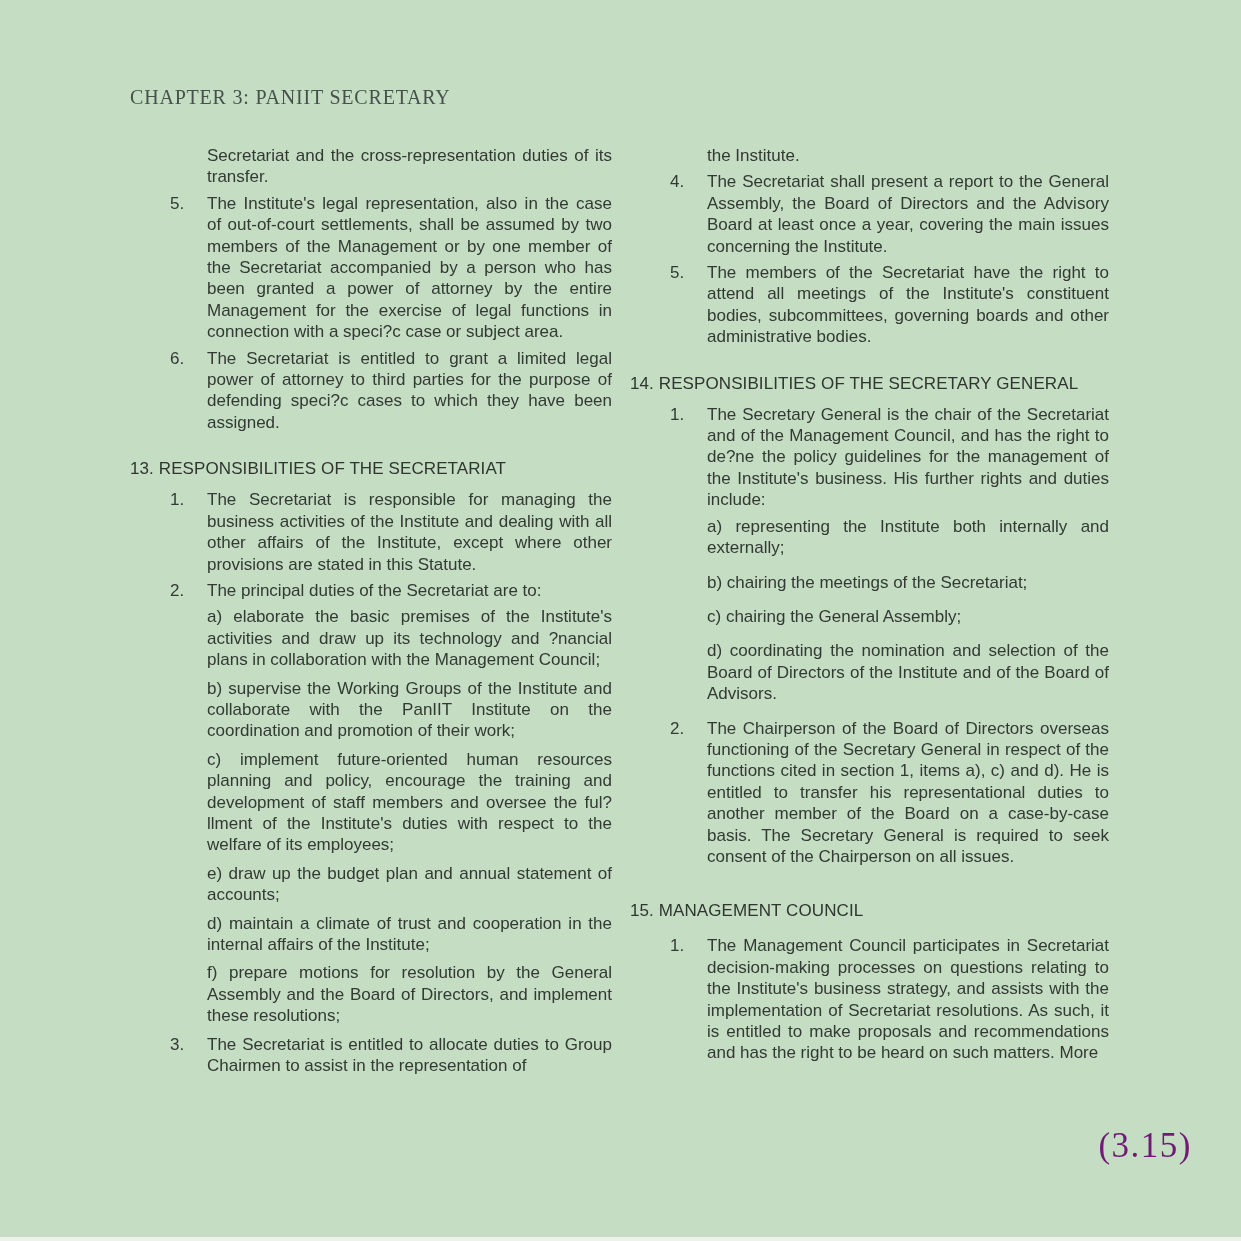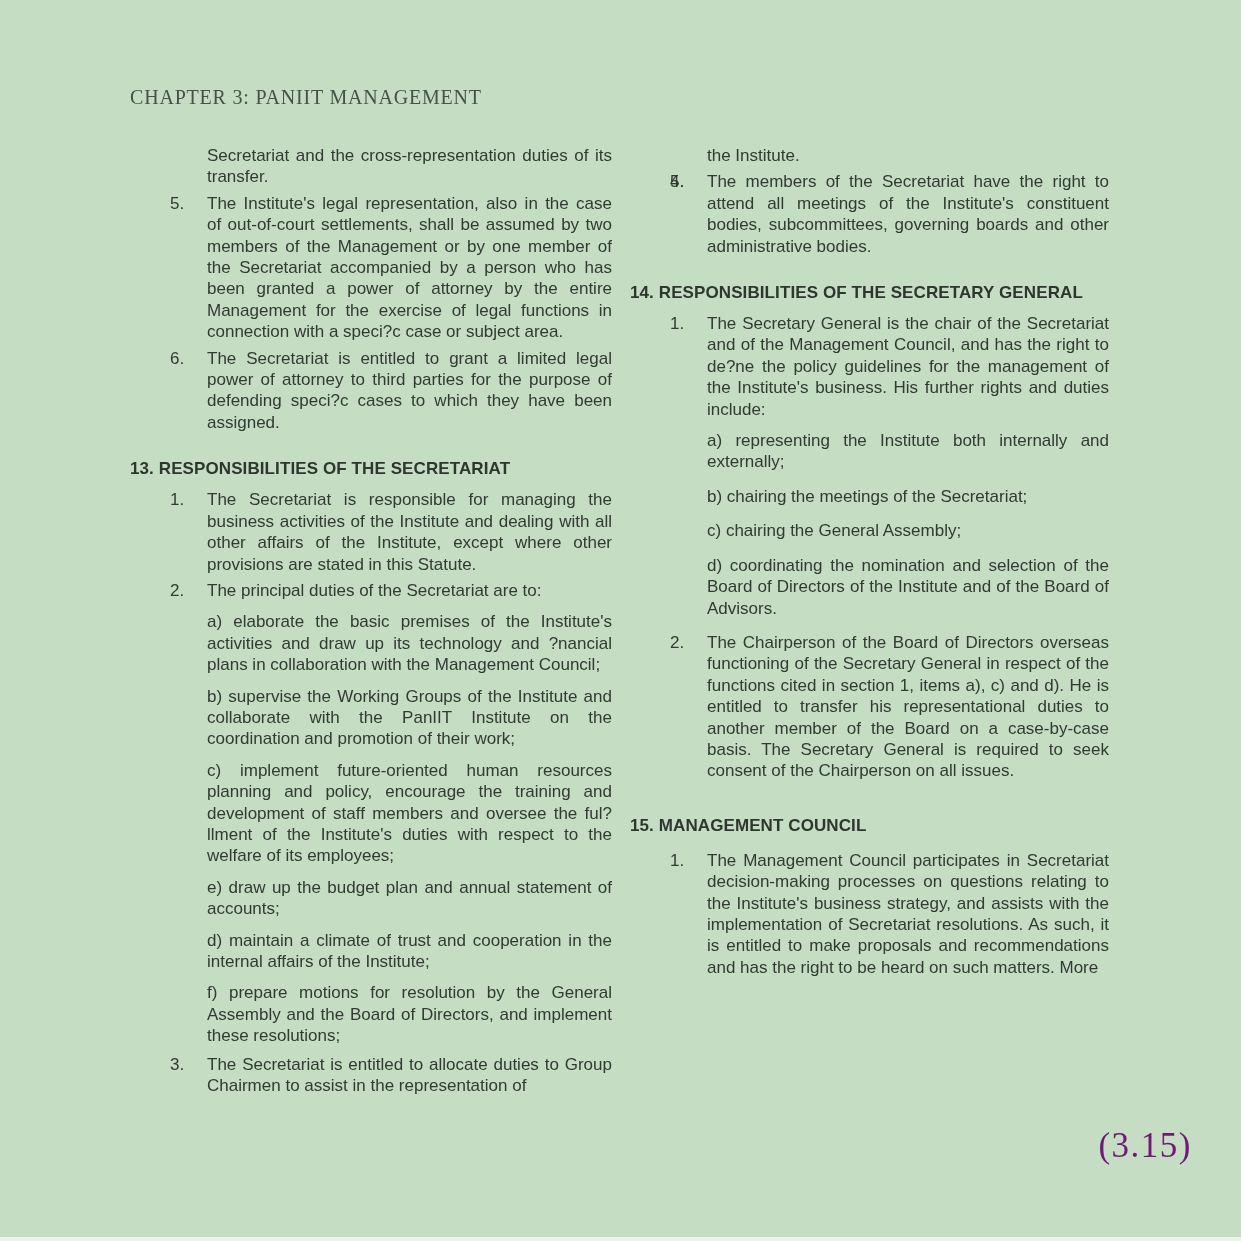--- a/index.html
+++ b/index.html
@@ -35,23 +35,23 @@
     color: #333a33;
     text-align: justify;
   }
   .col-left  { left: 130px; width: 482px; }
   .col-right { left: 630px; width: 479px; }
 
   .item { margin-bottom: 5px; }
   .continuation { padding-left: 77px; }
   .numbered { position: relative; padding-left: 77px; }
   .numbered .num { position: absolute; left: 40px; top: 0; }
-  .sub { padding-left: 77px; margin-bottom: 7px; margin-top: 10px; }
+  .sub { padding-left: 77px; margin-bottom: 7px; margin-top: 2px; }
   .heading {
-    font-weight: bold;
+    font-weight: normal;
     font-size: 17px;
     text-align: left;
     max-width: 456px;
     margin-top: 25px;
     margin-bottom: 9px;
     color: #2f362f;
     letter-spacing: 0.1px;
     line-height: 22px;
   }
   .col-right .sub { margin-bottom: 13px; }
@@ -64,41 +64,41 @@
     font-family: Liberation Serif, serif;
     font-size: 35px;
     letter-spacing: 1.5px;
     color: #701a75;
   }
 </style>
 </head>
 <body>
 
 <div class="page">
-  <div class="chapter-header">CHAPTER 3: PANIIT MANAGEMENT</div>
+  <div class="chapter-header">CHAPTER 3: PANIIT SECRETARY</div>
 
   <div class="col col-left" id="col-left">
       <div class="item continuation">Secretariat and the cross-representation duties of its transfer.</div>
       <div class="item numbered"><span class="num">5.</span><span class="txt">The Institute's legal representation, also in the case of out-of-court settlements, shall be assumed by two members of the Management or by one member of the Secretariat accompanied by a person who has been granted a power of attorney by the entire Management for the exercise of legal functions in connection with a speci?c case or subject area.</span></div>
       <div class="item numbered"><span class="num">6.</span><span class="txt">The Secretariat is entitled to grant a limited legal power of attorney to third parties for the purpose of defending speci?c cases to which they have been assigned.</span></div>
       <div class="item heading">13. RESPONSIBILITIES OF THE SECRETARIAT</div>
       <div class="item numbered"><span class="num">1.</span><span class="txt">The Secretariat is responsible for managing the business activities of the Institute and dealing with all other affairs of the Institute, except where other provisions are stated in this Statute.</span></div>
       <div class="item numbered"><span class="num">2.</span><span class="txt">The principal duties of the Secretariat are to:</span></div>
       <div class="item sub">a) elaborate the basic premises of the Institute's activities and draw up its  technology and ?nancial plans in collaboration with the Management Council;</div>
       <div class="item sub">b) supervise the Working Groups of the Institute and collaborate with the PanIIT Institute  on the coordination and promotion of their work;</div>
       <div class="item sub">c) implement future-oriented human resources planning and policy, encourage the training and development of staff members and oversee the ful?llment of the Institute's duties with respect to the welfare of its employees;</div>
       <div class="item sub">e) draw up the budget plan and annual statement of accounts;</div>
       <div class="item sub">d) maintain a climate of trust and cooperation in the internal affairs of the Institute;</div>
       <div class="item sub">f) prepare motions for resolution by the General Assembly and the Board of Directors, and implement these resolutions;</div>
       <div class="item numbered"><span class="num">3.</span><span class="txt">The Secretariat is entitled to allocate duties to Group Chairmen to assist in the representation of</span></div>
     </div>
 
   <div class="col col-right" id="col-right">
       <div class="item continuation">the Institute.</div>
-      <div class="item numbered"><span class="num">4.</span></div>
+      <div class="item numbered"><span class="num">4.</span><span class="txt">The Secretariat shall present a report to the General Assembly, the Board of Directors and the Advisory Board at least once a year, covering the main issues concerning the Institute.</span></div>
       <div class="item numbered"><span class="num">5.</span><span class="txt">The members of the Secretariat have the right to attend all meetings of the Institute's constituent bodies, subcommittees, governing boards and other administrative bodies.</span></div>
       <div class="item heading">14.  RESPONSIBILITIES OF THE SECRETARY GENERAL</div>
       <div class="item numbered"><span class="num">1.</span><span class="txt">The Secretary General is the chair of the Secretariat and of the Management Council, and has the right to de?ne the policy guidelines for the management of the Institute's business. His further rights and duties include:</span></div>
       <div class="item sub">a) representing the Institute both internally and externally;</div>
       <div class="item sub">b) chairing the meetings of the Secretariat;</div>
       <div class="item sub">c) chairing the General Assembly;</div>
       <div class="item sub">d) coordinating the nomination and selection of the Board of Directors of the Institute and of the Board of Advisors.</div>
       <div class="item numbered"><span class="num">2.</span><span class="txt">The Chairperson of the Board of Directors overseas functioning of the Secretary General in respect of the functions cited in section 1, items a), c) and d). He is entitled to transfer his representational duties to another member of the Board on a case-by-case basis. The Secretary General is required to seek consent of the Chairperson on all issues.</span></div>
       <div class="item heading">15. MANAGEMENT COUNCIL</div>
       <div class="item numbered"><span class="num">1.</span><span class="txt">The Management Council participates in Secretariat decision-making processes on questions relating to the Institute's business strategy, and assists with the implementation of Secretariat resolutions. As such, it is entitled to make proposals and recommendations and has the right to be heard on such matters. More</span></div>

